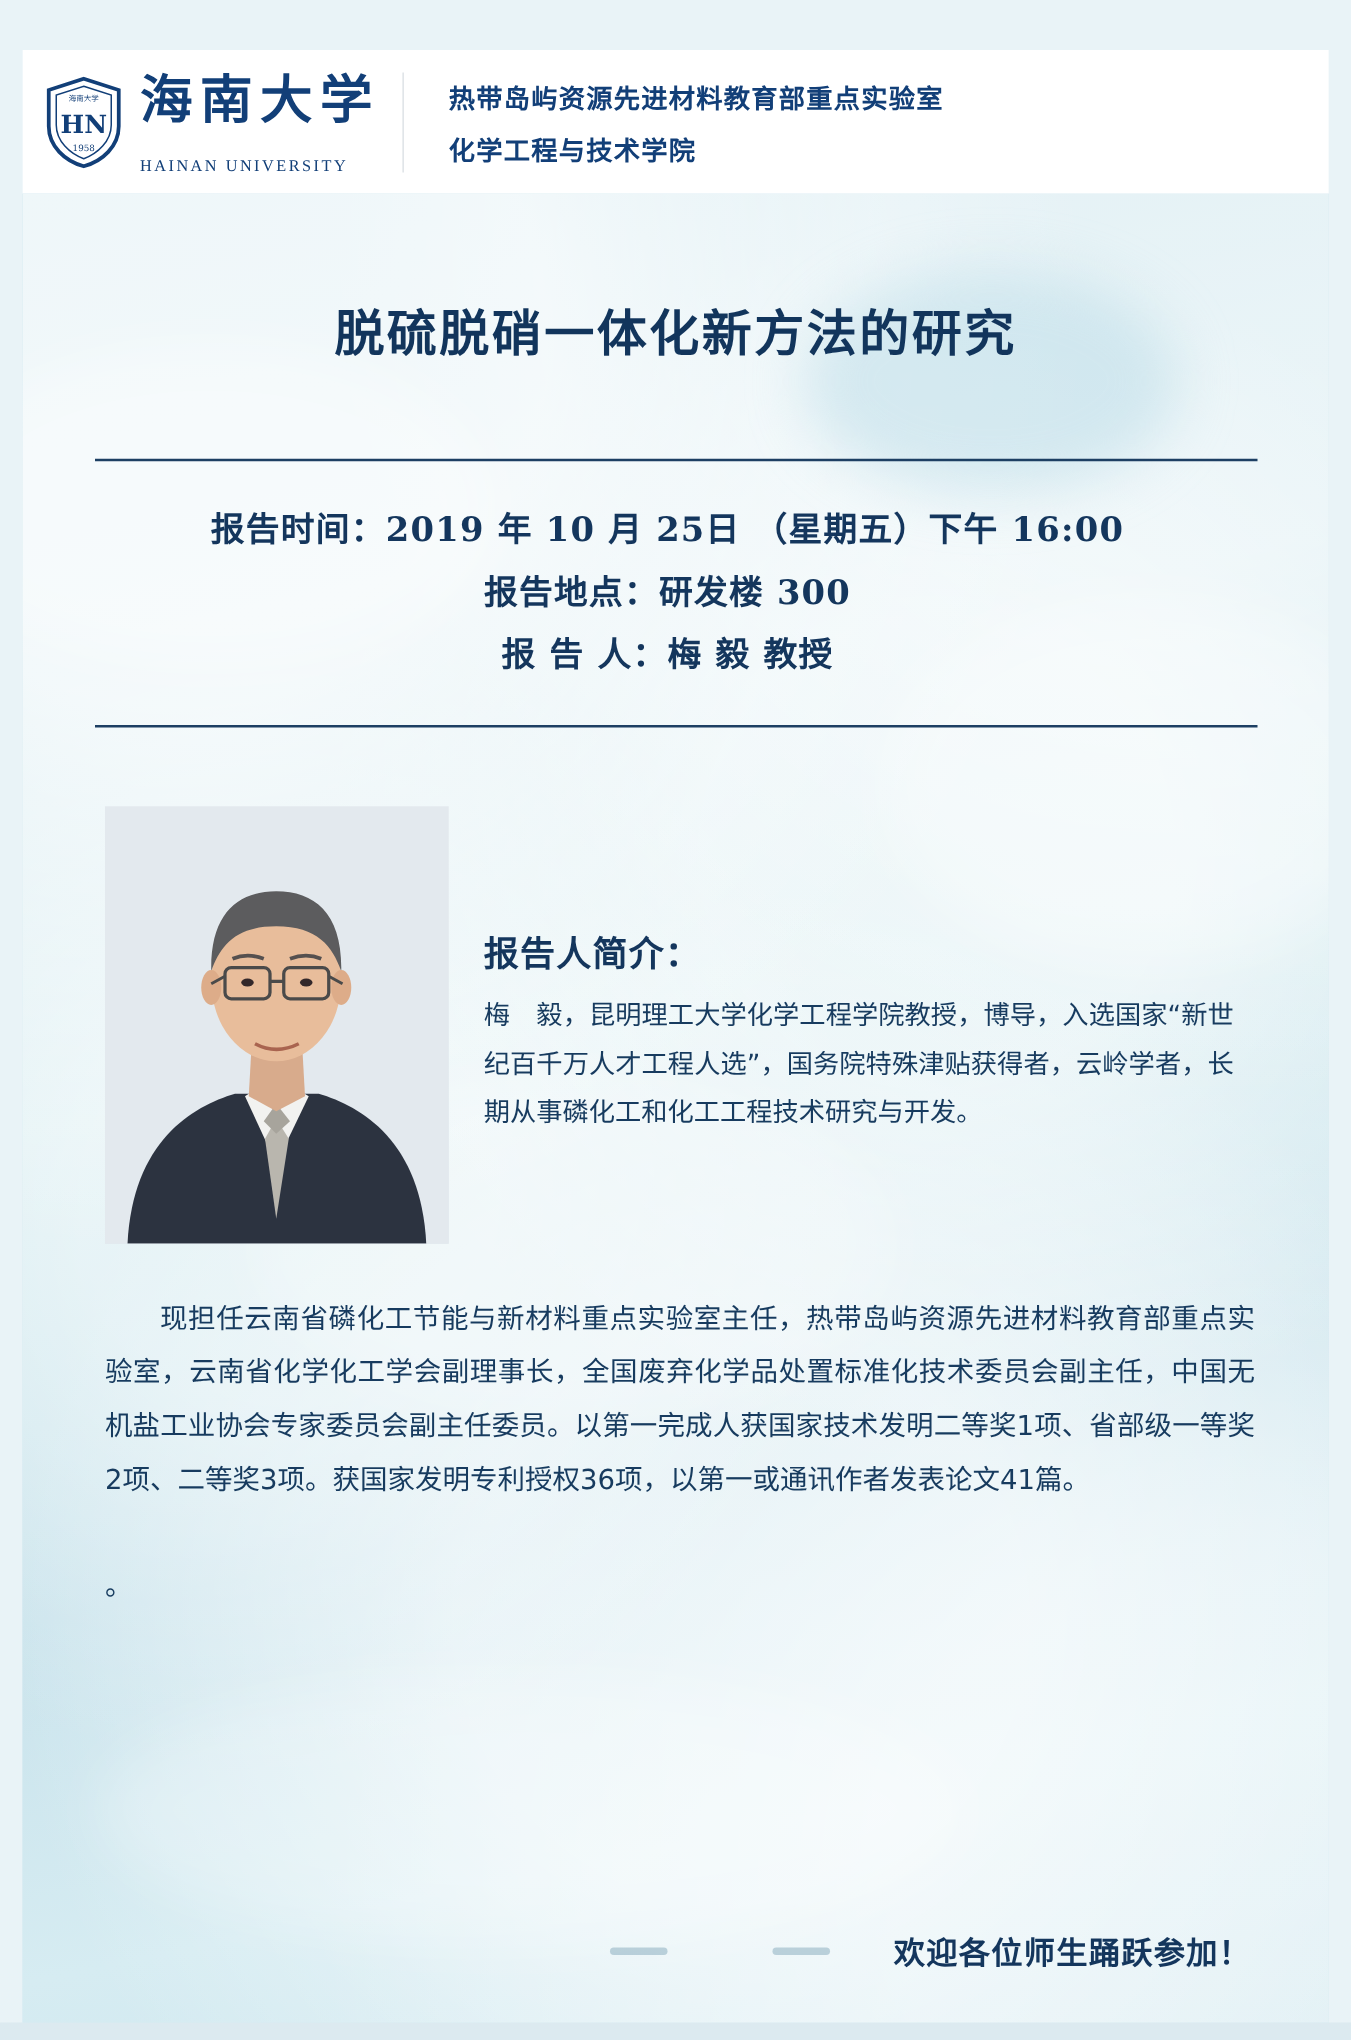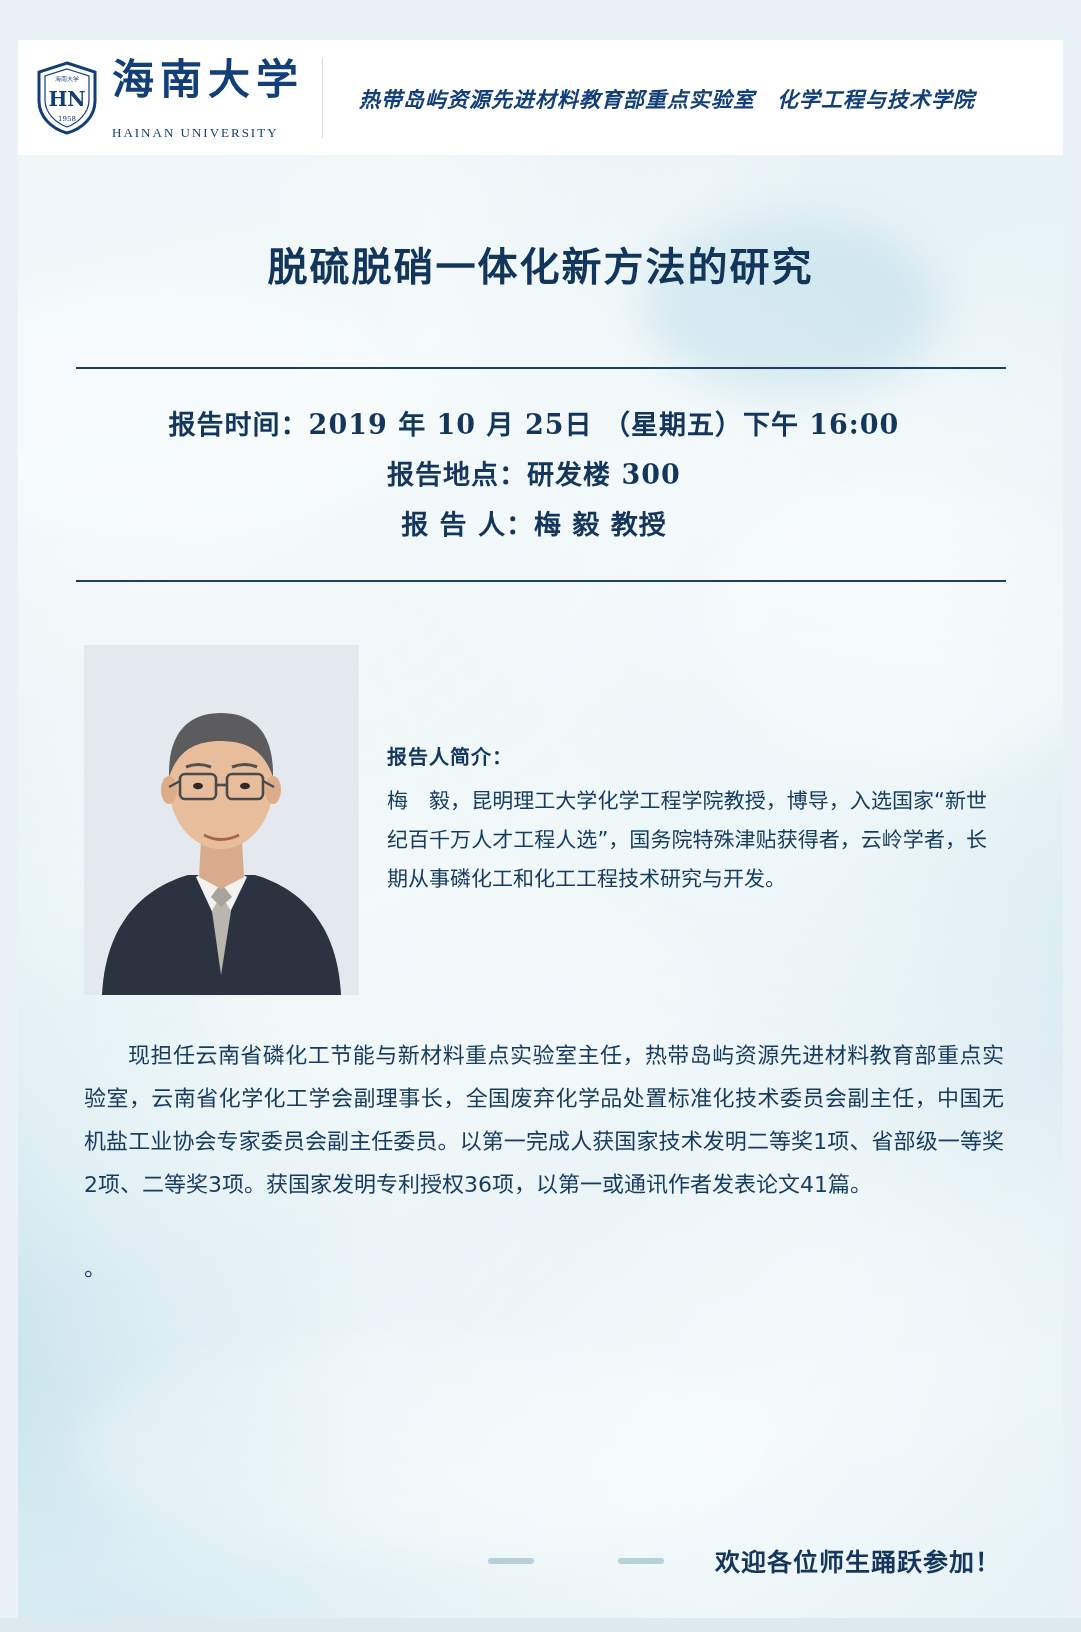--- a/index.html
+++ b/index.html
@@ -72,24 +72,23 @@
   }
   .logo-en {
     font-family: "Liberation Serif", serif;
     font-size: 13px;
     color: #123f78;
     letter-spacing: 2.0px;
     margin-top: 23px;
   }
   .header-lines {
     display: flex;
-    flex-direction: row;
+    flex-direction: column;
     justify-content: center;
-    gap: 22px;
-    font-style: italic;
+    gap: 12px;
   }
   .header-line {
     font-family: "DejaVu Sans", "Liberation Sans", sans-serif;
     font-size: 21px;
     font-weight: bold;
     color: #123f78;
     letter-spacing: 1px;
   }
 
   
@@ -169,21 +168,21 @@
     background: linear-gradient(180deg, #e8edf1 0%, #dfe6ec 100%);
     overflow: hidden;
   }
   .portrait svg { display: block; }
   .bio-text {
     margin-left: 28px;
     padding-top: 96px;
   }
   .bio-heading {
     font-family: "DejaVu Sans", "Liberation Sans", sans-serif;
-    font-size: 20px;
+    font-size: 28px;
     font-weight: bold;
     color: #14365d;
     margin-bottom: 12px;
     letter-spacing: 1px;
   }
   .bio-para {
     font-family: "DejaVu Sans", "Liberation Sans", sans-serif;
     font-size: 21px;
     color: #173b5f;
     line-height: 1.85;

